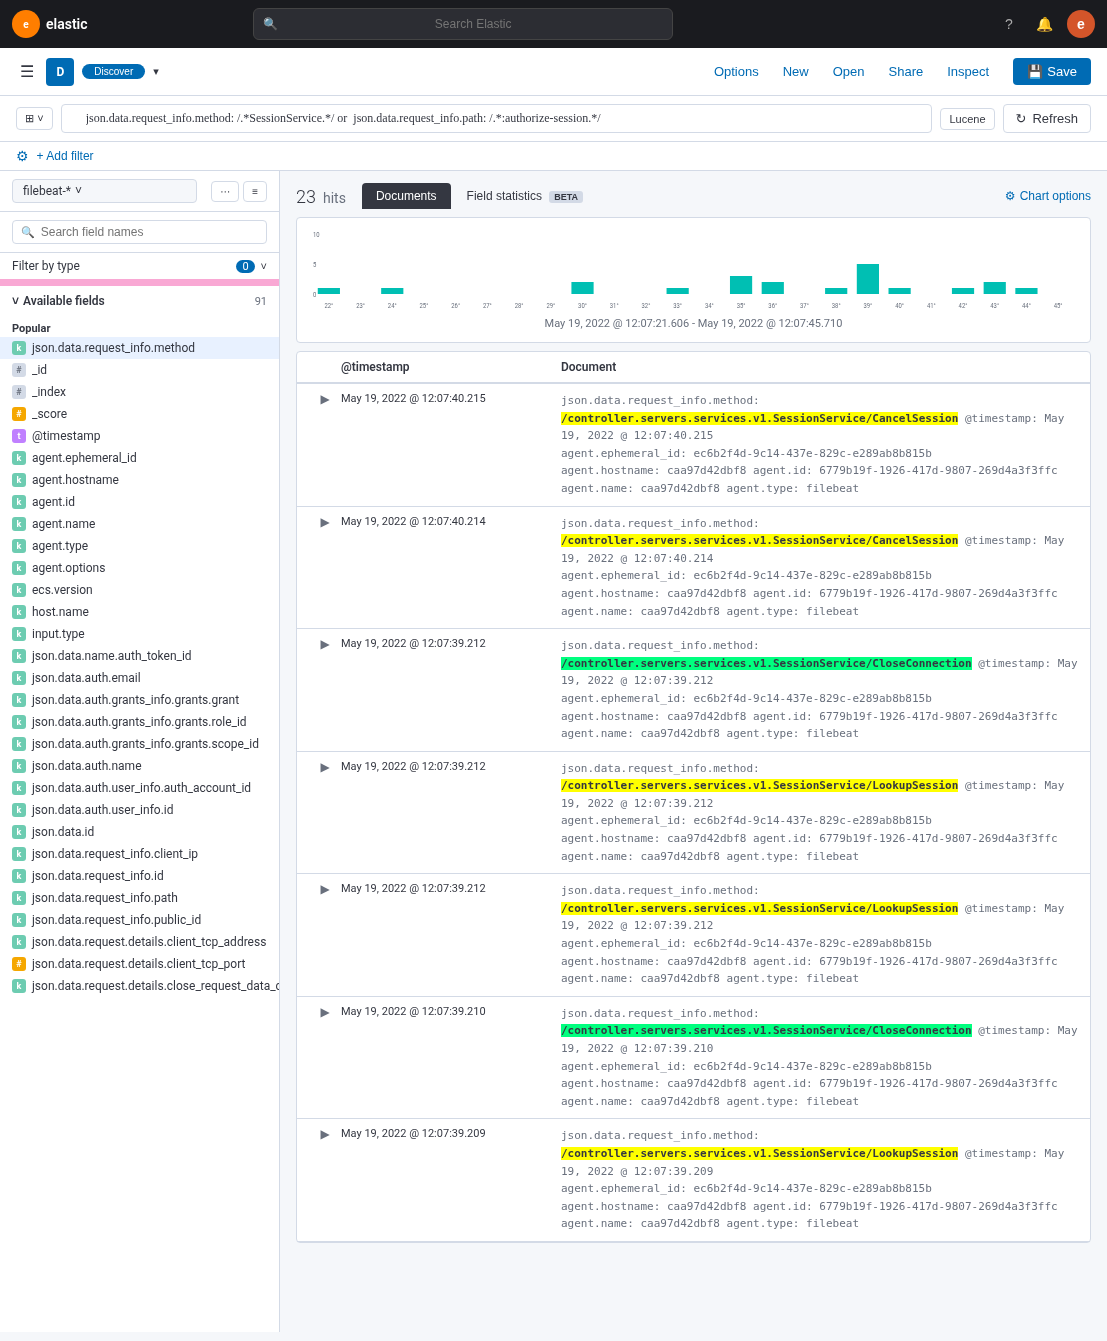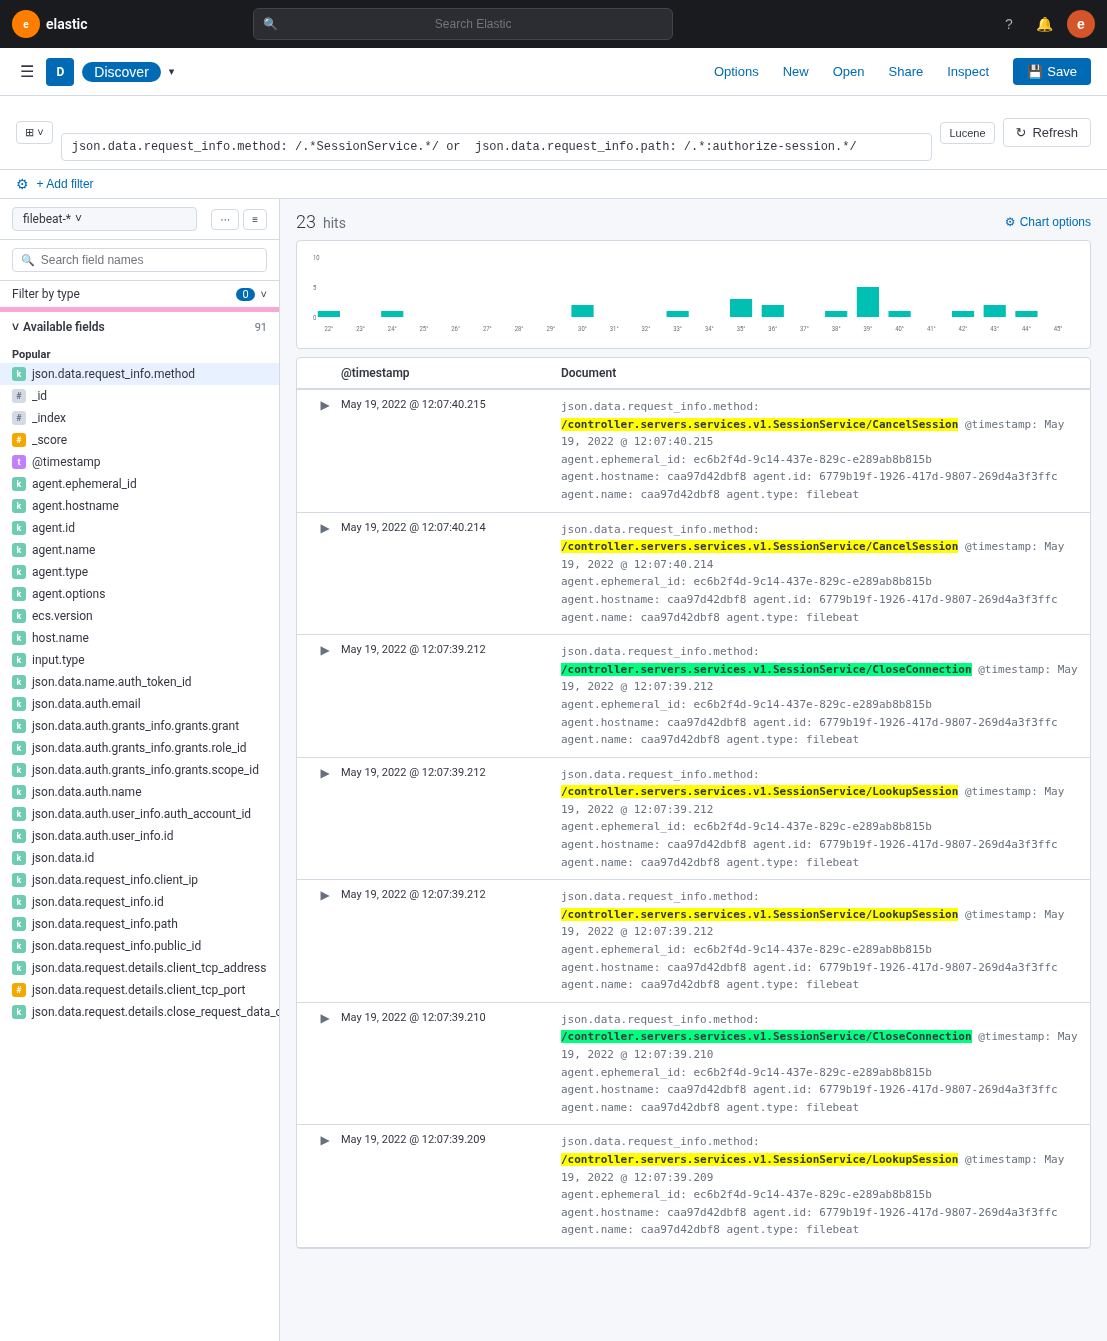--- a/index.html
+++ b/index.html
@@ -57,21 +57,21 @@
       color: #343741; font-size: 16px; padding: 4px;
     }
     .app-icon-d {
       width: 28px; height: 28px; background: #006bb4;
       border-radius: 4px; display: flex; align-items: center; justify-content: center;
       color: white; font-weight: 700; font-size: 12px;
     }
     .discover-btn {
       background: #006bb4; color: white;
       border: none; border-radius: 16px;
-      padding: 2px 12px; font-size: 14px; cursor: pointer; font-weight: 500;
+      padding: 2px 12px; font-size: 10px; cursor: pointer; font-weight: 500;
     }
     .chevron-btn {
       background: transparent; border: none; cursor: pointer;
       color: #343741; font-size: 11px;
     }
     .nav-actions { margin-left: auto; display: flex; align-items: center; gap: 24px; }
     .nav-link {
       color: #006bb4; text-decoration: none; font-size: 13px; cursor: pointer;
       background: none; border: none;
     }
@@ -90,23 +90,22 @@
       display: flex; align-items: center; gap: 8px;
     }
     .query-bar-icons { display: flex; align-items: center; gap: 4px; }
     .icon-btn {
       background: transparent; border: 1px solid #d3dae6; border-radius: 4px;
       padding: 4px 8px; cursor: pointer; color: #343741; font-size: 11px;
       display: flex; align-items: center; gap: 4px;
     }
     .query-input {
       flex: 1; border: 1px solid #d3dae6; border-radius: 4px;
-      padding: 6px 10px; font-size: 12px; outline: none; font-family: Liberation Mono, monospace;
+      padding: 6px 24px; font-size: 12px; outline: none; font-family: Liberation Serif, serif;
       color: #343741;
-      margin-top: 29px;
     }
     .lucene-badge {
       background: #fff; border: 1px solid #d3dae6; border-radius: 4px;
       padding: 4px 8px; font-size: 11px; color: #343741; cursor: pointer;
     }
     .refresh-btn {
       background: #fff; border: 1px solid #d3dae6; border-radius: 4px;
       padding: 6px 12px; cursor: pointer; font-size: 13px;
       display: flex; align-items: center; gap: 6px; color: #343741;
     }
@@ -155,21 +154,21 @@
     }
     .search-input-wrap {
       display: flex; align-items: center; gap: 6px;
       border: 1px solid #d3dae6; border-radius: 4px; padding: 4px 8px;
     }
     .search-input-wrap input {
       border: none; outline: none; font-size: 12px; flex: 1; background: transparent;
     }
     .filter-type-row {
       display: flex; align-items: center; justify-content: space-between;
-      padding: 6px 12px; border-bottom: 5px solid #f9a8d4;
+      padding: 6px 12px; border-bottom: 7px solid #f9a8d4;
       cursor: pointer;
     }
     .filter-type-label { font-size: 12px; color: #343741; }
     .filter-count-badge {
       background: #006bb4; color: white; border-radius: 10px;
       padding: 0 6px; font-size: 11px; min-width: 18px; text-align: center;
     }
     .available-fields-header {
       display: flex; align-items: center; justify-content: space-between;
       padding: 8px 12px; cursor: pointer;
@@ -484,20 +483,27 @@
     </div>
   </div>
 
   <div class="content-area">
 
     <div class="hits-bar">
       <span>
         <strong style="font-size:18px; font-weight:300;">23</strong>
         <span style="font-size:14px; color:#69707d; margin-left:4px;">hits</span>
       </span>
+      <div class="tabs-bar">
+        <button class="tab-btn active">Documents</button>
+        <button class="tab-btn">
+          <span>Field statistics</span>
+          <span class="beta-badge">BETA</span>
+        </button>
+      </div>
       <button class="chart-options-btn">
         <span>⚙</span>
         <span>Chart options</span>
       </button>
     </div>
 
     <div class="chart-container">
       <svg class="chart-svg" viewBox="0 0 900 80" preserveAspectRatio="none" id="chart-svg">
           <rect x="5.625" y="58" width="26.25" height="6" fill="#00bfb3"></rect>
           <text x="18.75" y="78" text-anchor="middle" font-size="7" fill="#69707d">22°</text>
@@ -532,20 +538,21 @@
           <text x="768.75" y="78" text-anchor="middle" font-size="7" fill="#69707d">42°</text>
           <rect x="793.125" y="52" width="26.25" height="12" fill="#00bfb3"></rect>
           <text x="806.25" y="78" text-anchor="middle" font-size="7" fill="#69707d">43°</text>
           <rect x="830.625" y="58" width="26.25" height="6" fill="#00bfb3"></rect>
           <text x="843.75" y="78" text-anchor="middle" font-size="7" fill="#69707d">44°</text>
           <text x="881.25" y="78" text-anchor="middle" font-size="7" fill="#69707d">45°</text>
           <text x="0" y="67" font-size="7" fill="#69707d">0</text>
           <text x="0" y="37" font-size="7" fill="#69707d">5</text>
           <text x="0" y="7" font-size="7" fill="#69707d">10</text>
         </svg>
+      <div class="chart-time-label">May 19, 2022 @ 12:07:21.606 - May 19, 2022 @ 12:07:45.710</div>
     </div>
 
     <div class="results-table">
       <div class="table-header">
         <div></div>
         <div>@timestamp</div>
         <div>Document</div>
       </div>
       <div id="rows-container">
           <div class="table-row">

